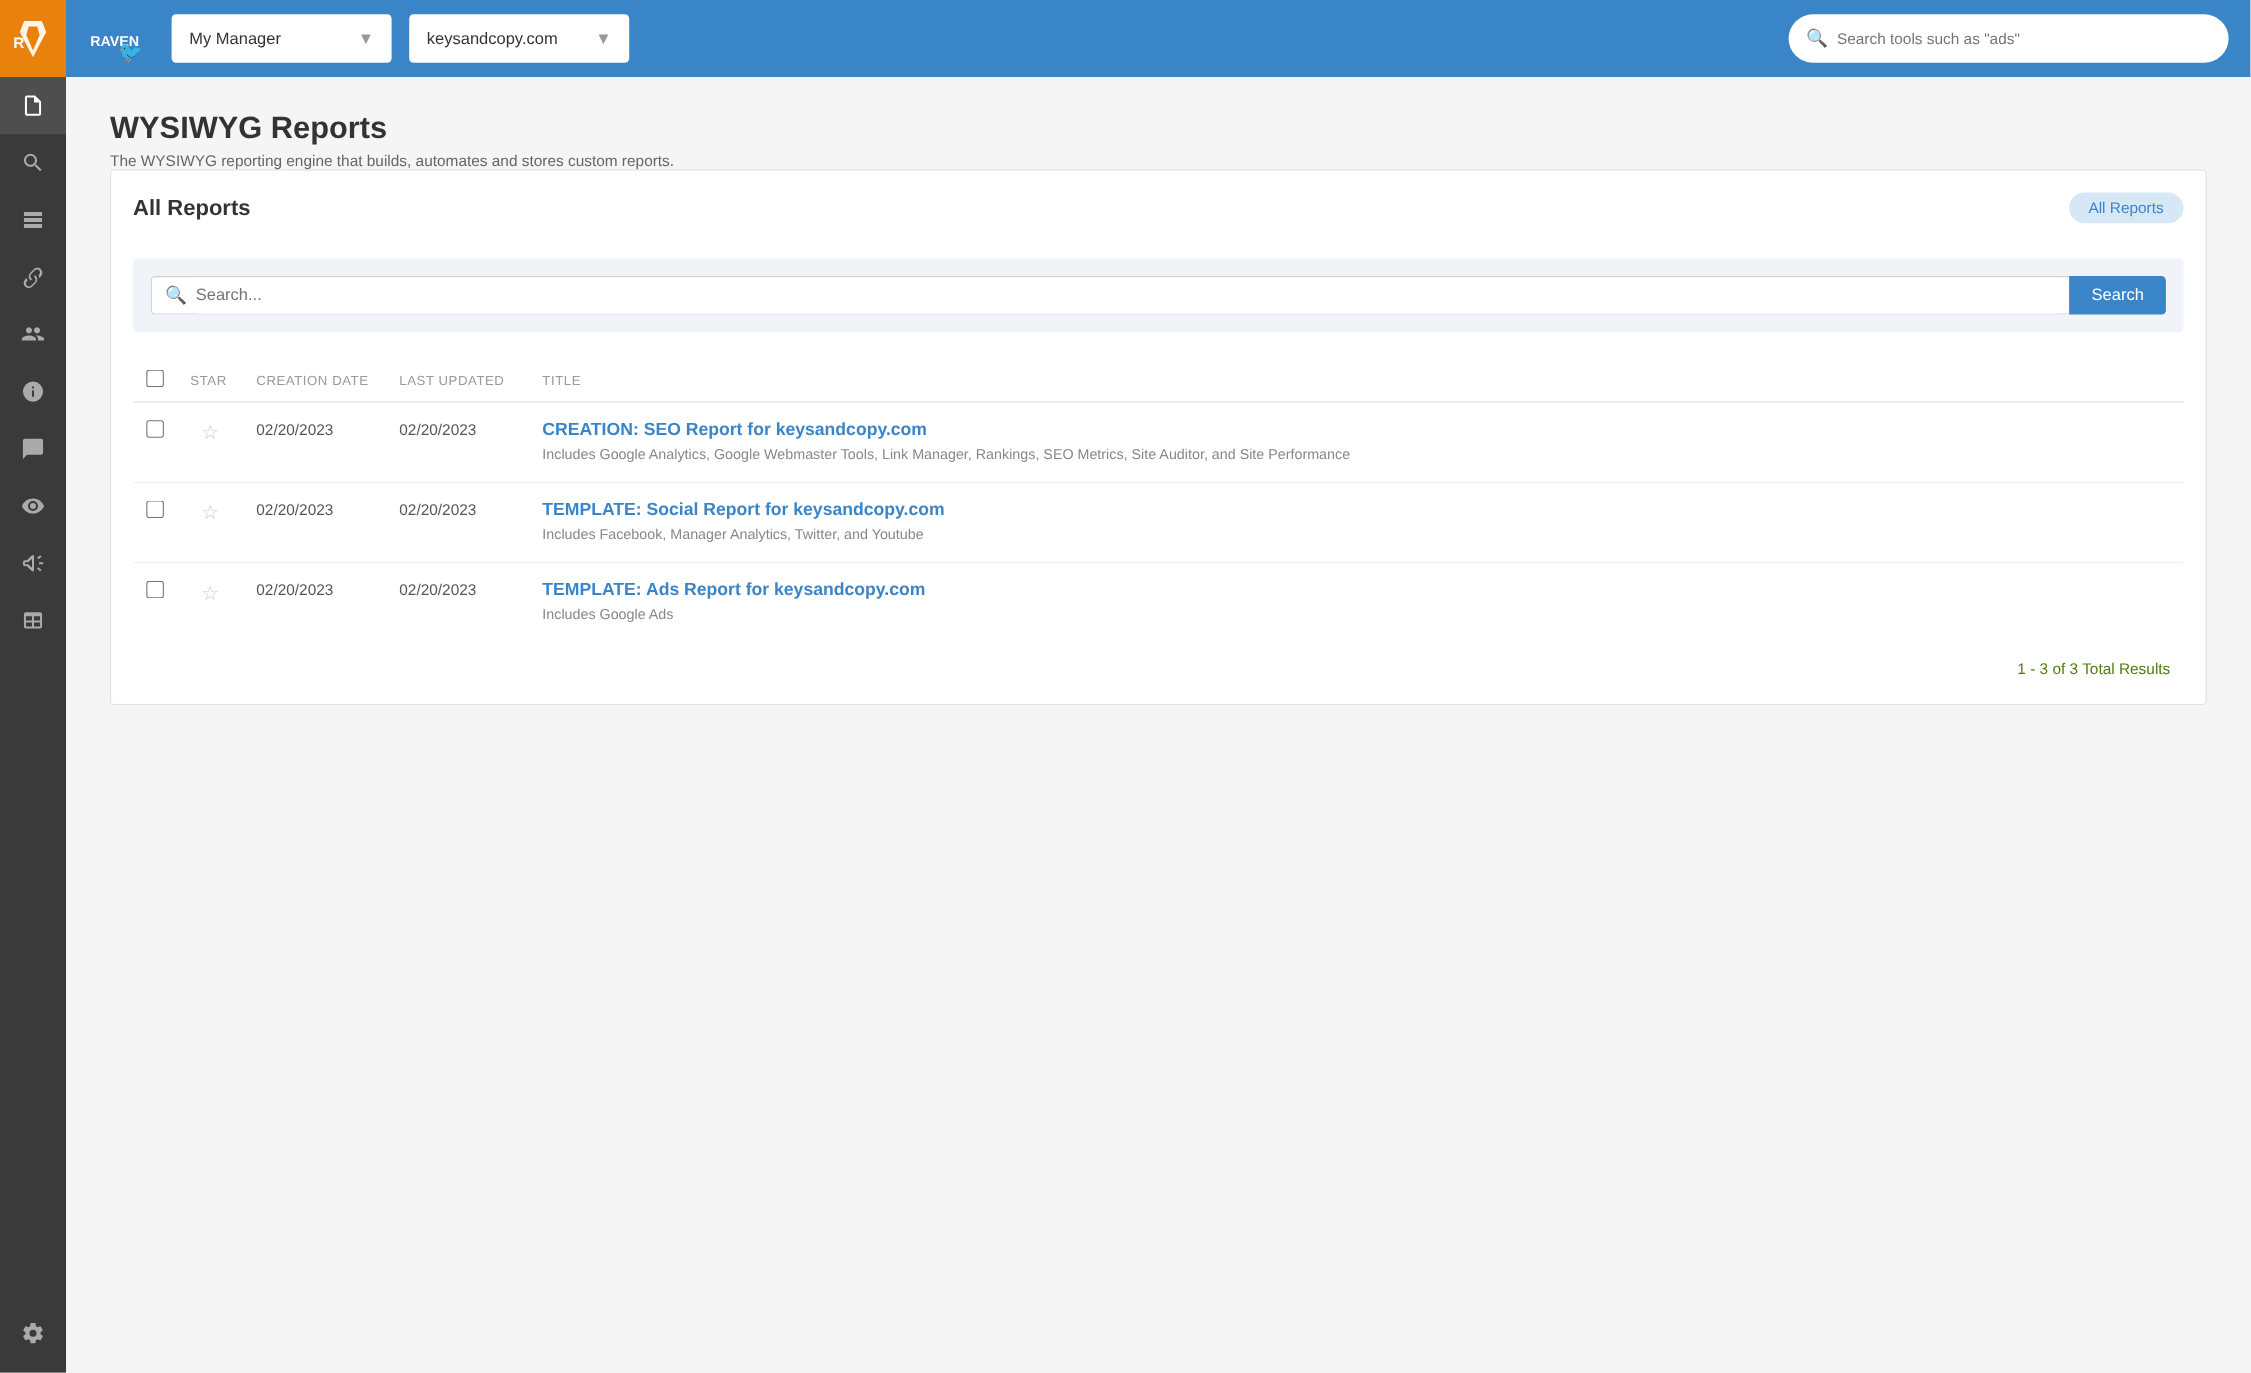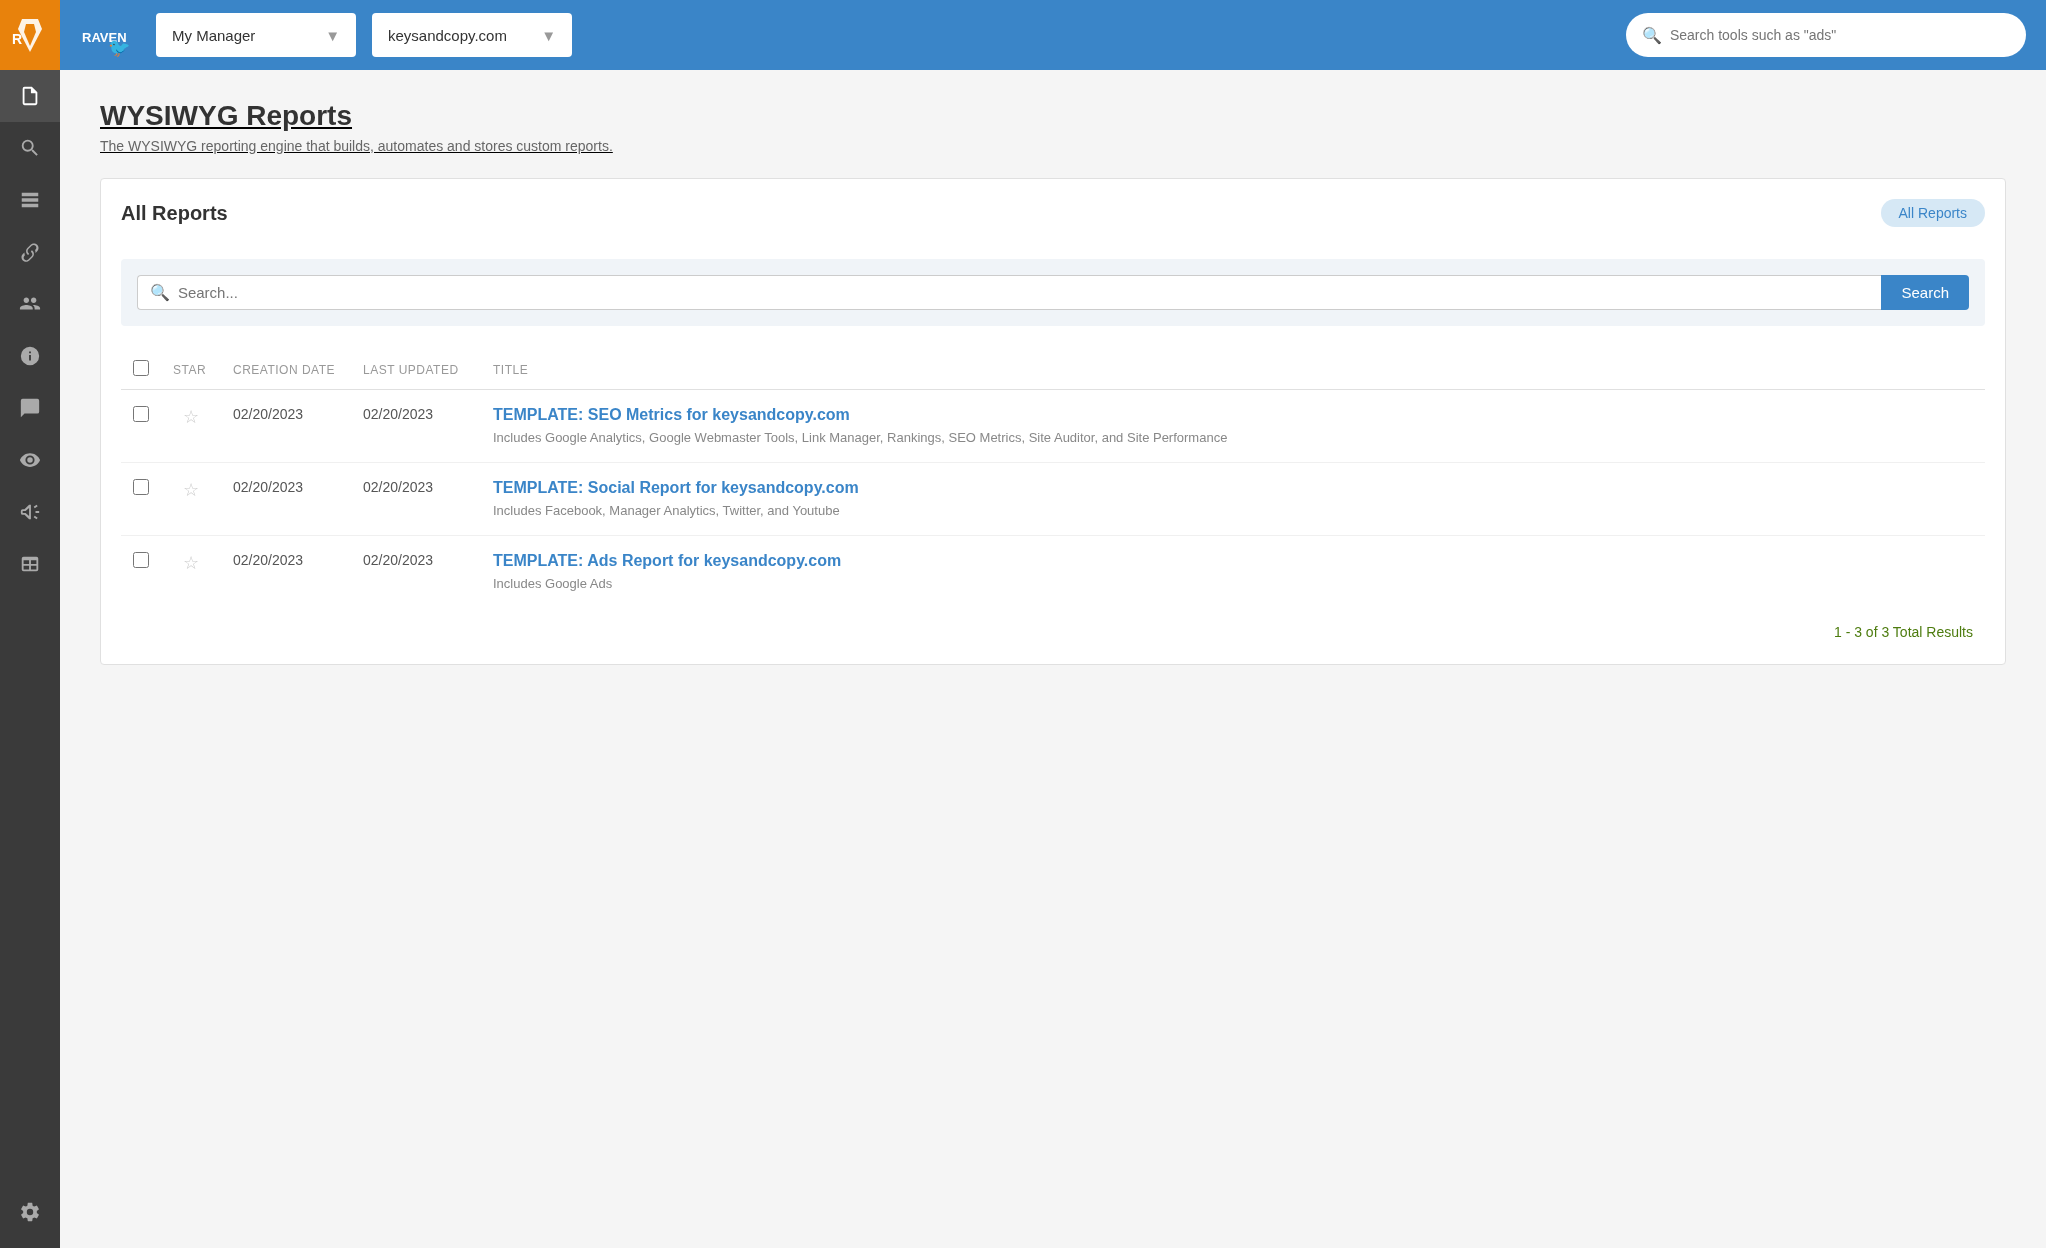--- a/index.html
+++ b/index.html
@@ -95,22 +95,20 @@
     }
 
     
     .content {
       flex: 1;
       overflow-y: auto;
       background: #f5f5f5;
       padding: 30px 40px;
     }
     .page-header {
-      margin-bottom: 24px;
-      text-decoration: underline;
     }
     .page-title {
       font-size: 28px;
       font-weight: bold;
       color: #333;
       margin-bottom: 6px;
     }
     .page-subtitle {
       font-size: 14px;
       color: #666;
@@ -366,21 +364,21 @@
         <tr>
     <td class="checkbox-cell">
       <input type="checkbox" style="">
     </td>
     <td class="star-cell">
       <span class="star-icon">☆</span>
     </td>
     <td class="date-cell">02/20/2023</td>
     <td class="date-cell">02/20/2023</td>
     <td>
-      <a href="#" class="title-link">TEMPLATE: SEO Metrics for keysandcopy.com</a>
+      <a href="#" class="title-link">CREATION: SEO Report for keysandcopy.com</a>
       <span class="report-desc">Includes Google Analytics, Google Webmaster Tools, Link Manager, Rankings, SEO Metrics, Site Auditor, and Site Performance</span>
     </td>
   </tr>
             <tr>
     <td class="checkbox-cell">
       <input type="checkbox" style="">
     </td>
     <td class="star-cell">
       <span class="star-icon">☆</span>
     </td>

